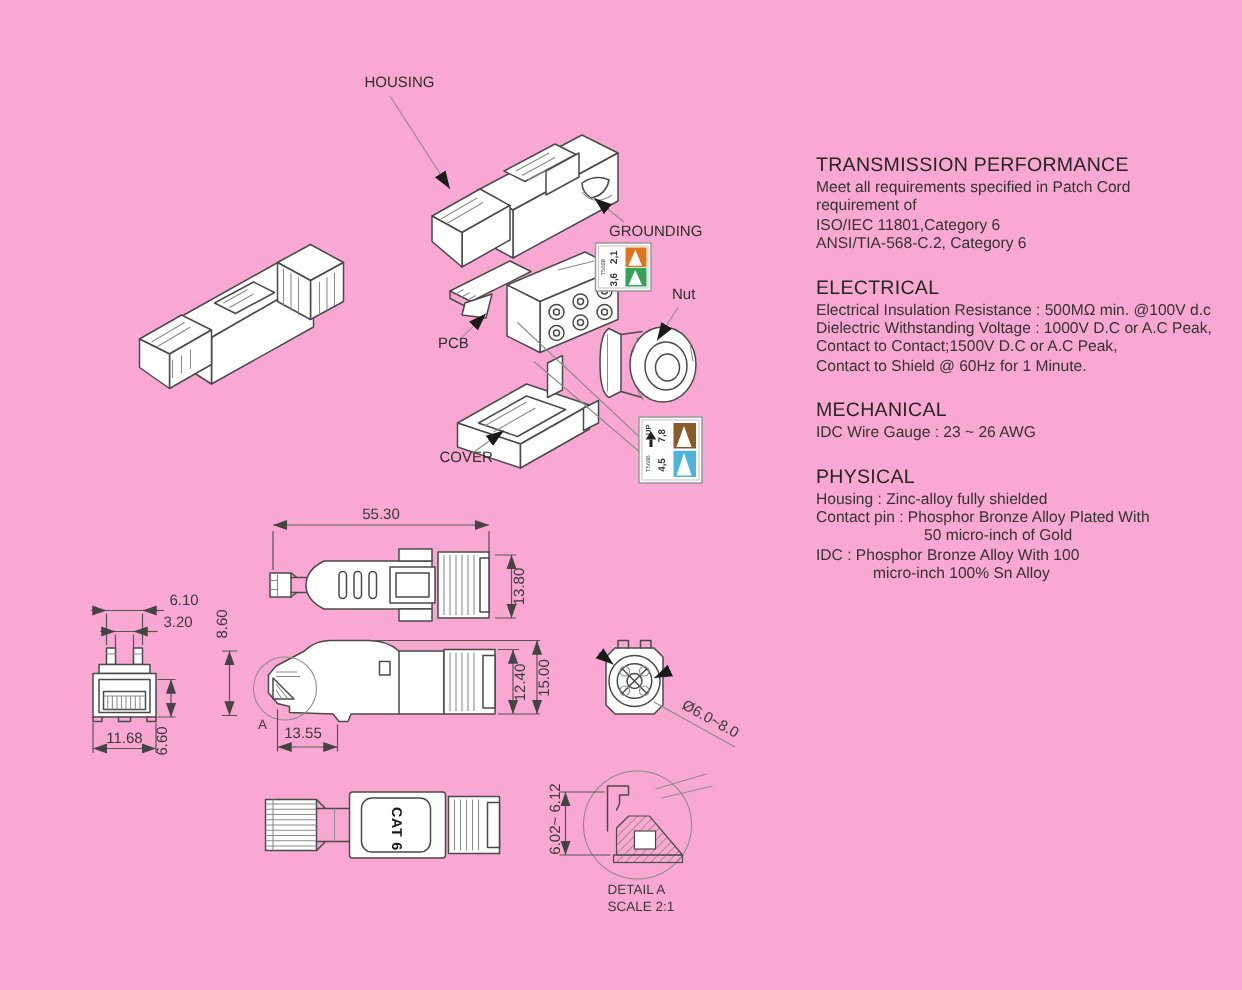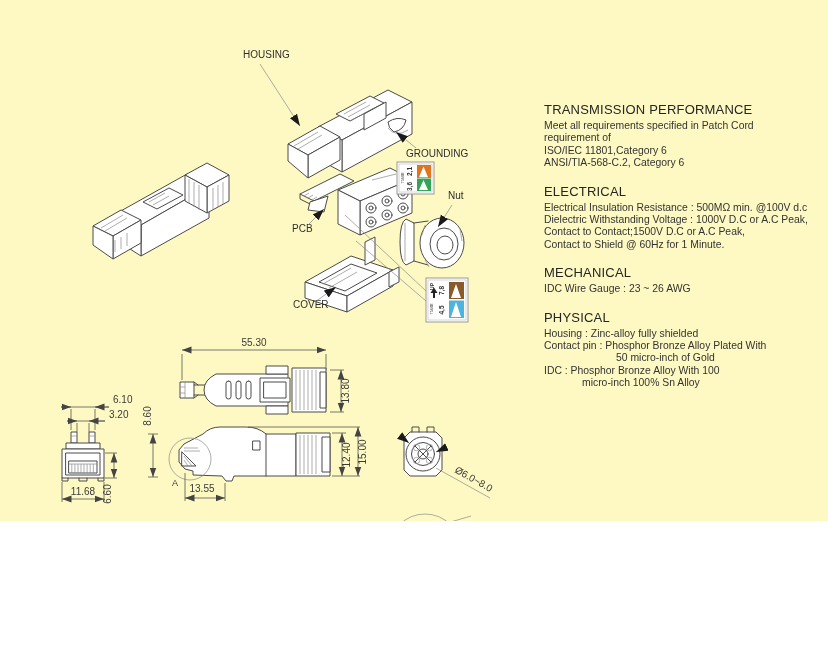--- a/index.html
+++ b/index.html
@@ -1,16 +1,16 @@
 <!DOCTYPE html>
 <html><head>
 <meta charset="utf-8">
 <style>
   html,body{margin:0;padding:0;background:#fff;}
-  #page{position:relative;width:828px;height:521px;background:#fef9c3;overflow:hidden;
+  #page{position:relative;width:828px;height:660px;background:#f9a8d4;overflow:hidden;
         font-family:"Liberation Sans",sans-serif;}
   svg{position:absolute;left:0;top:0;}
   svg text{font-family:"Liberation Sans",sans-serif;fill:#3a3a3a;}
   .ln{fill:#ffffff;stroke:#4a4a4a;stroke-width:1;stroke-linejoin:round;}
   .lnn{fill:none;stroke:#4a4a4a;stroke-width:1;stroke-linejoin:round;stroke-linecap:round;}
   .thin{fill:none;stroke:#8a8a8a;stroke-width:0.7;}
   .dim{fill:none;stroke:#555;stroke-width:0.8;}
   .dt{font-size:10px;}
   .lbl{font-size:10px;fill:#2e2e2e;}
   .tiny{font-size:3.8px;fill:#444;}

